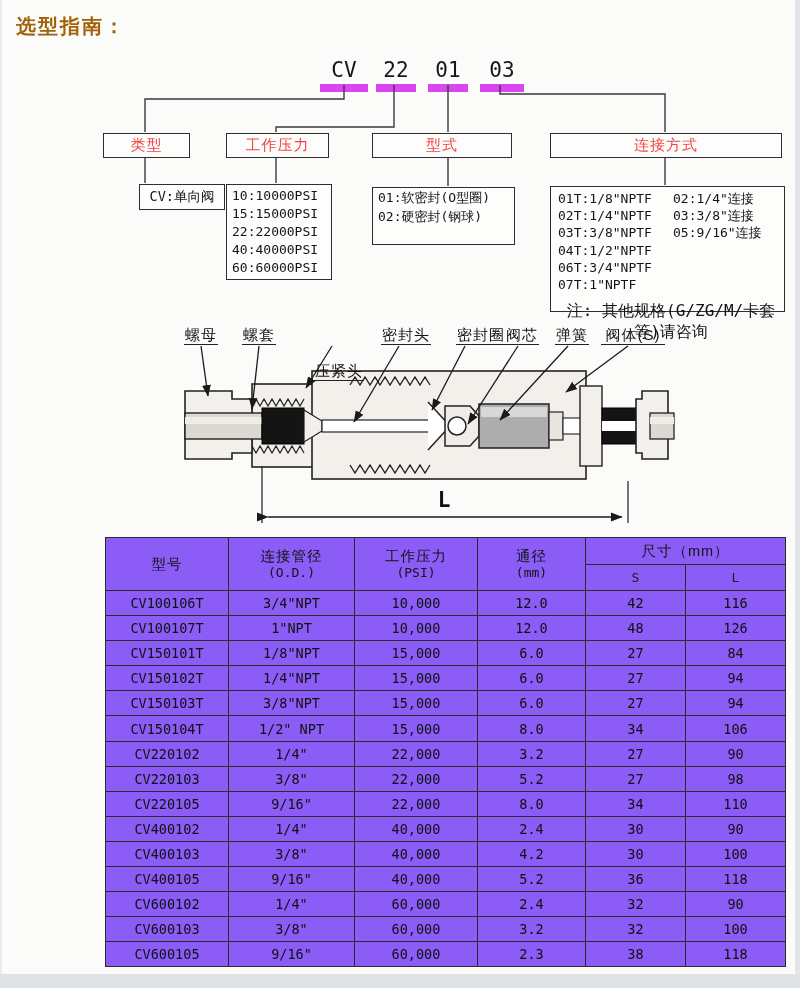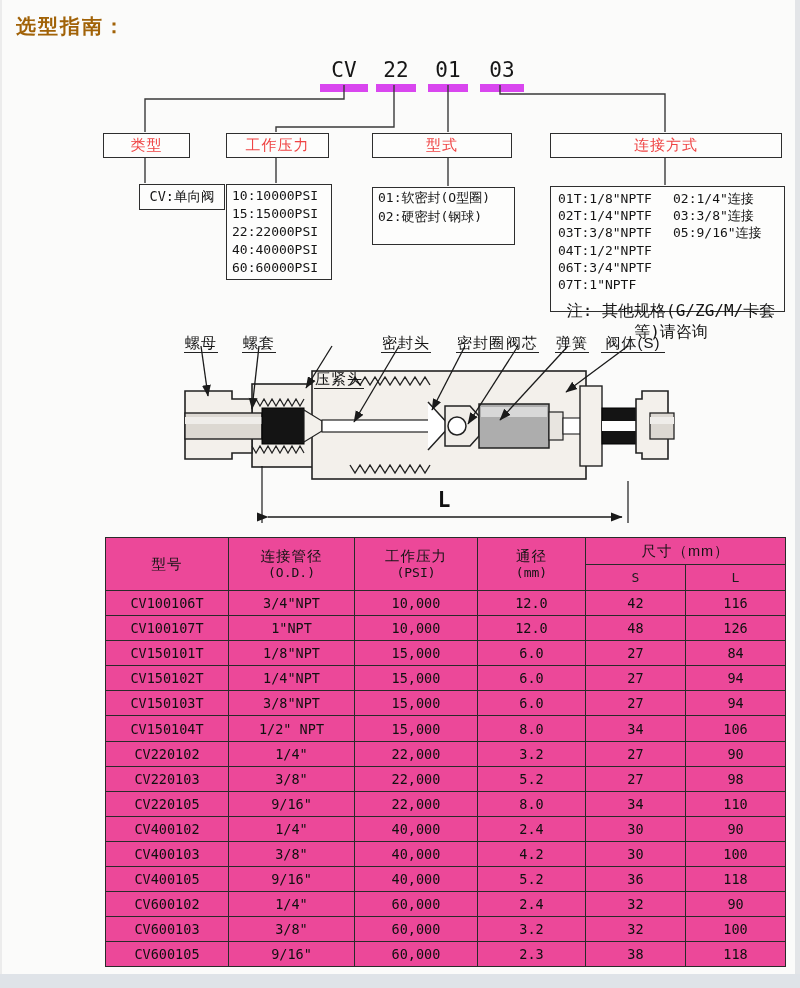--- a/index.html
+++ b/index.html
@@ -55,21 +55,21 @@
   #sub-form{left:372px;top:187px;width:136px;height:39px;padding:1px 0 16px 5px;}
   #sub-form .opt-line{line-height:18.5px;}
   #sub-conn{left:550px;top:186px;width:233px;height:124px;}
   #conn-col1{position:absolute;left:7px;top:3px;}
   #conn-col2{position:absolute;left:122px;top:3px;}
   #sub-conn .opt-line{line-height:17.2px;}
   .conn-note{position:absolute;left:7px;top:114px;font-size:16px;letter-spacing:0;text-align:center;}
 
   
   .part-label{
-    position:absolute;top:333px;height:19px;
+    position:absolute;top:325px;height:19px;
     font-size:15px;color:#141414;text-align:center;
     border-bottom:1.5px solid #222;line-height:19px;letter-spacing:1px;
   }
   #lbl-0{left:184px;width:34px;}
   #lbl-1{left:242px;width:34px;}
   #lbl-2{left:314px;width:50px;margin-top:36px;}
   #lbl-3{left:381px;width:50px;}
   #lbl-4{left:444px;width:50px;margin-left:12px;}
   #lbl-5{left:505px;width:34px;}
   #lbl-6{left:555px;width:34px;}
@@ -78,21 +78,21 @@
   .dim-label{
     position:absolute;left:430px;top:488px;width:28px;text-align:center;
     font-size:21px;font-weight:600;color:#111;
     font-family:"DejaVu Sans Mono", monospace;
   }
 
   
   .spec-table{
     position:absolute;left:105px;top:537px;
     border-collapse:collapse;table-layout:fixed;width:680px;
-    background:#ec4899;
+    background:#8b5cf6;
   }
   .spec-table th,.spec-table td{
     border:1.3px solid #2a2a2a;text-align:center;vertical-align:middle;padding:0;
     font-weight:normal;
   }
   .spec-table thead .h-cn{font-size:14.5px;letter-spacing:1px;color:#141414;line-height:17px;}
   .spec-table thead .h-sub{font-size:13px;font-family:"DejaVu Sans Mono", monospace;line-height:15px;letter-spacing:0;}
   .row-h1{height:27px;}
   .row-h2{height:26px;}
   .spec-table tbody td{

